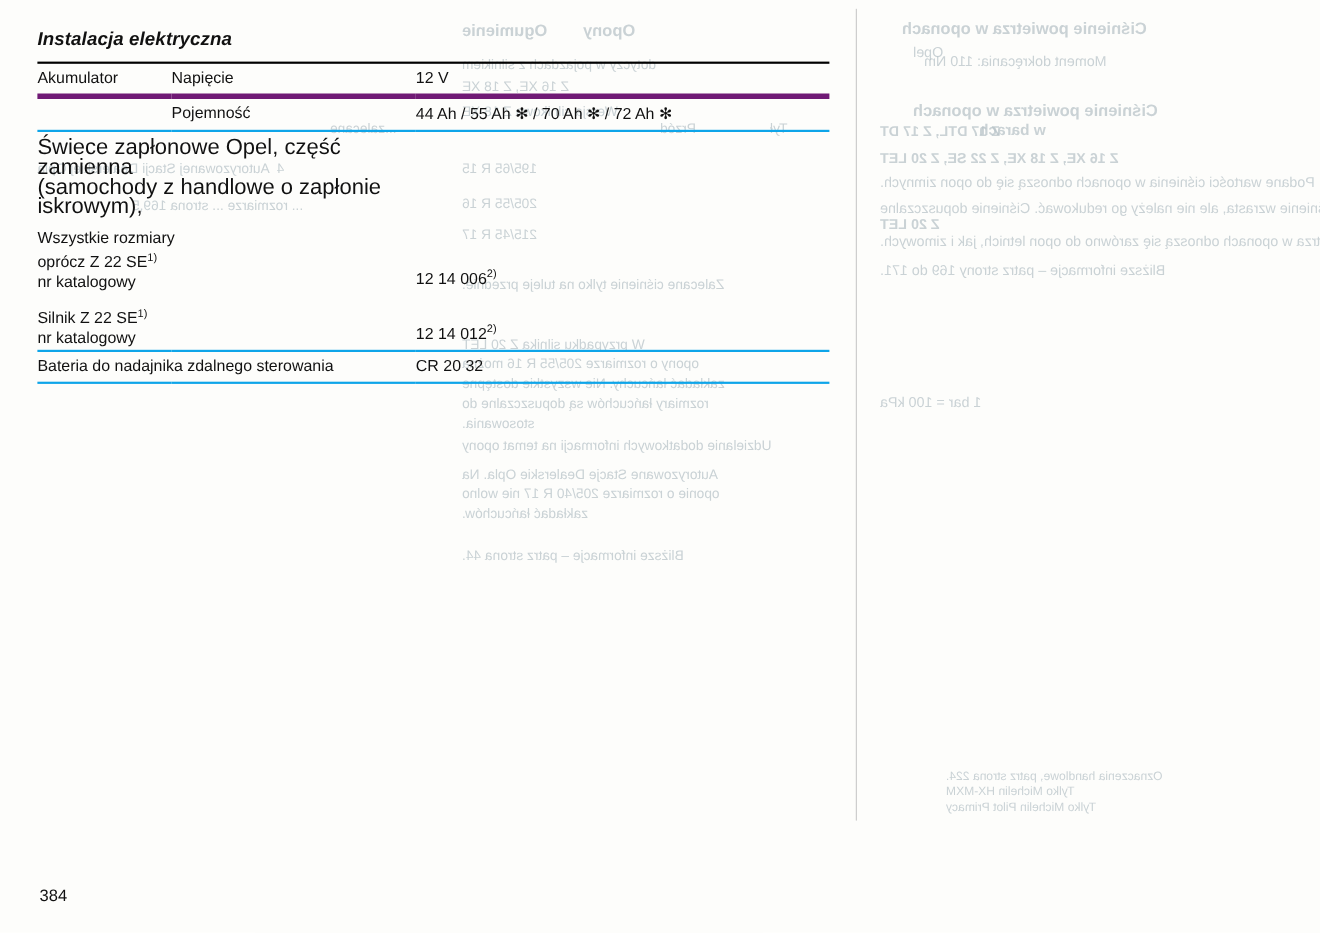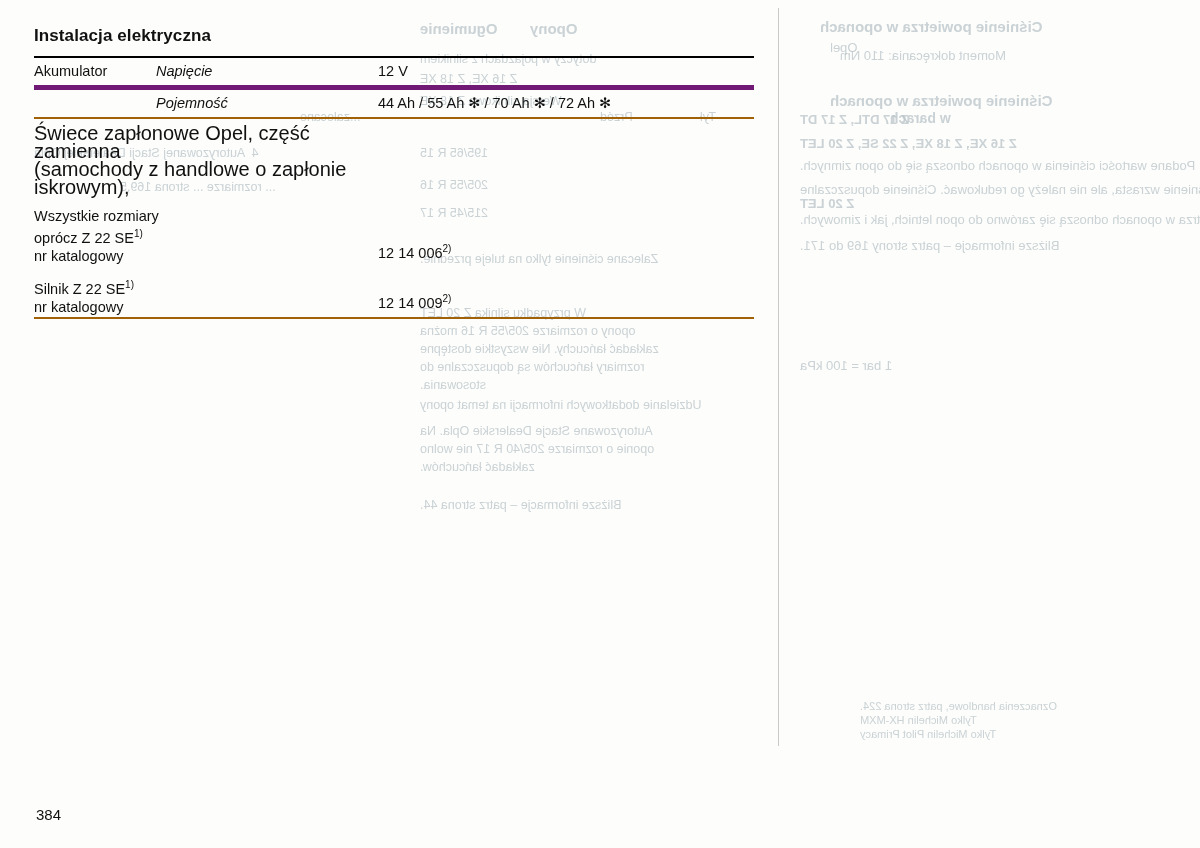--- a/index.html
+++ b/index.html
@@ -47,20 +47,21 @@
     position: absolute;
     left: 34px; top: 26px;
     width: 720px;
   }
 
   h1.title {
     font-size: 17px;
     font-weight: bold;
     margin: 0 0 10px 0;
     letter-spacing: .1px;
+    font-style: italic;
   }
 
   .warning {
     background: #f5f000;
     padding: 6px 8px 8px 8px;
     width: 330px;
     box-sizing: border-box;
     font-size: 14.5px;
     line-height: 19px;
   }
@@ -73,25 +74,25 @@
   table.spec {
     border-collapse: collapse;
     width: 720px;
     font-size: 14.5px;
   }
   table.spec td {
     vertical-align: top;
     padding: 5px 0 6px 0;
   }
   td.c1 { width: 122px; }
-  td.c2 { width: 222px; font-style: italic; }
+  td.c2 { width: 222px; }
   td.c3 { width: 376px; }
 
   .row-line td { border-bottom: 5px solid #701a75; }
-  .row-thick-bottom td { border-bottom: 2px solid #a16207; }
+  .row-thick-bottom td { border-bottom: 2px solid #0ea5e9; }
 
   .plugs-head {
     font-size: 20px;
     line-height: 18px;
     padding-top: 6px;
   }
   .indent {
     padding-left: 126px;
     font-size: 14.5px;
     line-height: 18px;
@@ -204,24 +205,28 @@
             <span>12 14 006</span><sup>2)</sup>
           </td>
         </tr>
 
         <tr class="row-thick-bottom">
           <td colspan="2" class="indent" style="padding-bottom:0;">
             <span>Silnik Z 22 SE</span><sup>1)</sup><br>
             <span>nr katalogowy</span>
           </td>
           <td class="c3" style="padding-top:22px;">
-            <span>12 14 009</span><sup>2)</sup>
-          </td>
-        </tr>
-
+            <span>12 14 012</span><sup>2)</sup>
+          </td>
+        </tr>
+
+        <tr class="row-thick-bottom">
+          <td colspan="2">Bateria do nadajnika zdalnego sterowania</td>
+          <td class="c3">CR 20 32</td>
+        </tr>
       </tbody>
     </table>
   </div>
 
   <div class="footnotes">
   </div>
 
   <div class="page-number">384</div>
 </div>
 

